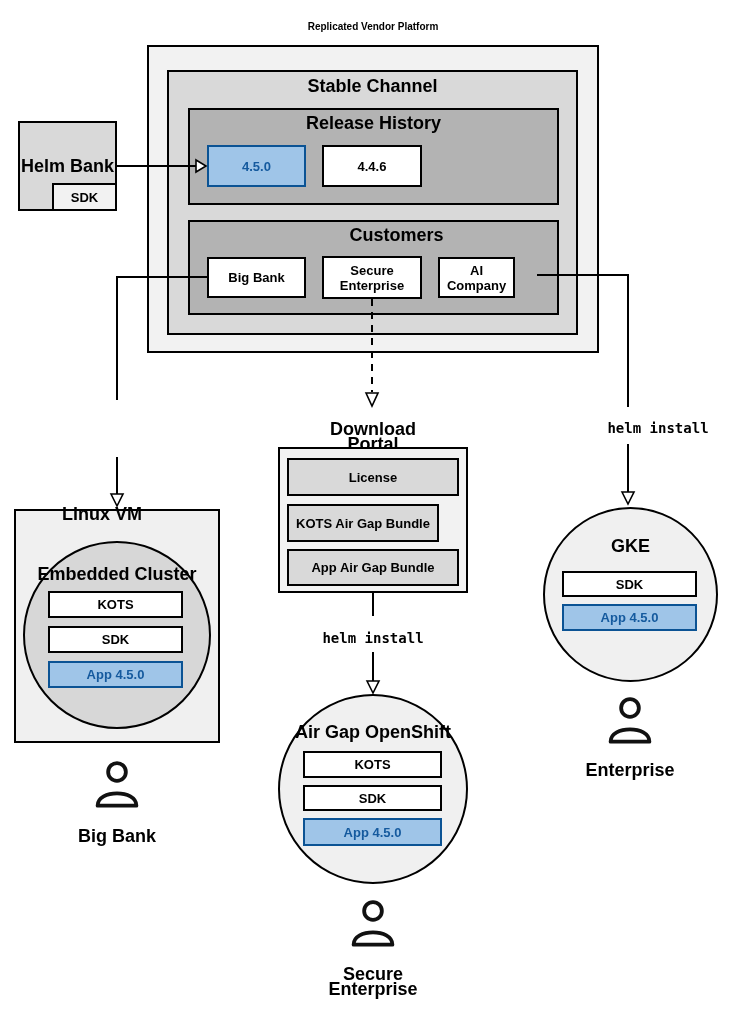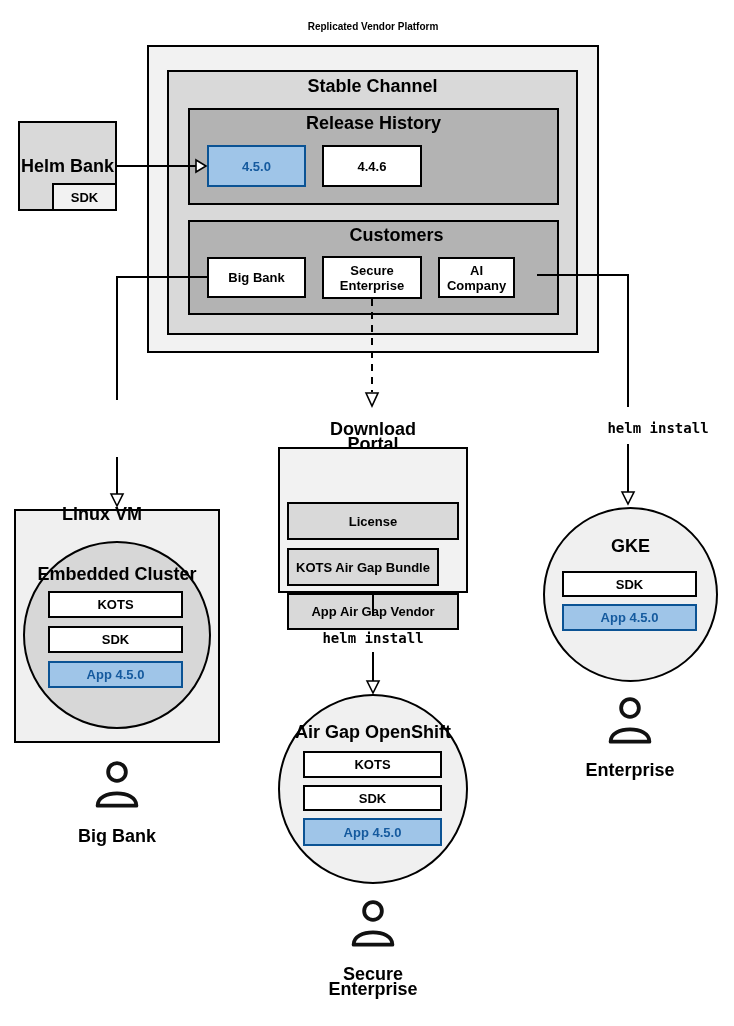--- a/index.html
+++ b/index.html
@@ -10,21 +10,21 @@
           font-family:"Liberation Sans",sans-serif;}
   .box{position:absolute;border:2px solid #000;box-sizing:border-box;}
   .circle{position:absolute;border:2px solid #000;border-radius:50%;box-sizing:border-box;}
   .f2{background:#f2f2f2;} .d9{background:#d9d9d9;} .b3{background:#b3b3b3;}
   .f0{background:#f0f0f0;} .d7{background:#d7d7d7;}
   .lbl{position:absolute;font-weight:bold;font-size:18px;line-height:15px;
        text-align:center;color:#000;}
   .node{position:absolute;border:2px solid #000;box-sizing:border-box;background:#fff;
         display:flex;align-items:center;justify-content:center;font-weight:bold;
         font-size:13px;line-height:15px;text-align:center;padding:0 4px;}
-  .node.d9{background:#d9d9d9;margin-top:44px;} .node.f2{background:#f2f2f2;}
+  .node.d9{background:#d9d9d9;} .node.f2{background:#f2f2f2;}
   .node.hl{background:var(--hl-fill);border-color:var(--hl-border);color:var(--hl-text);}
   .mono{position:absolute;font-family:"DejaVu Sans Mono","Liberation Mono",monospace;
         font-weight:bold;font-size:14px;text-align:center;color:#000;}
   .person{position:absolute;width:54px;height:56px;}
   svg.overlay{position:absolute;left:0;top:0;z-index:10;pointer-events:none;}
 </style>
 </head>
 <body>
 
 <div class="canvas">
@@ -50,21 +50,21 @@
   <div class="lbl" style="left:18px;top:159px;width:99px">Helm Bank</div>
   <div class="node f2" style="left:52px;top:183px;width:65px;height:28px">SDK</div>
 
   <div class="lbl" style="left:303px;top:422px;width:140px">Download Portal</div>
   <div class="mono" style="left:588px;top:420px;width:140px">helm install</div>
   <div class="mono" style="left:303px;top:630px;width:140px">helm install</div>
 
   <div class="box f2" style="left:278px;top:447px;width:190px;height:146px"></div>
   <div class="node d9" style="left:287px;top:458px;width:172px;height:38px">License</div>
   <div class="node d9" style="left:287px;top:504px;width:152px;height:38px">KOTS Air Gap Bundle</div>
-  <div class="node d9" style="left:287px;top:549px;width:172px;height:37px">App Air Gap Vendor</div>
+  <div class="node d9" style="left:287px;top:549px;width:172px;height:37px">App Air Gap Bundle</div>
 
   <div class="box f0" style="left:14px;top:509px;width:206px;height:234px"></div>
   <div class="lbl" style="left:14px;top:507px;width:176px">Linux VM</div>
   <div class="circle d7" style="left:23px;top:541px;width:188px;height:188px"></div>
   <div class="lbl" style="left:23px;top:567px;width:188px">Embedded Cluster</div>
   <div class="node" style="left:48px;top:591px;width:135px;height:27px">KOTS</div>
   <div class="node" style="left:48px;top:626px;width:135px;height:27px">SDK</div>
   <div class="node hl" style="left:48px;top:661px;width:135px;height:27px">App 4.5.0</div>
 
   <div class="person" style="left:90px;top:760px">

